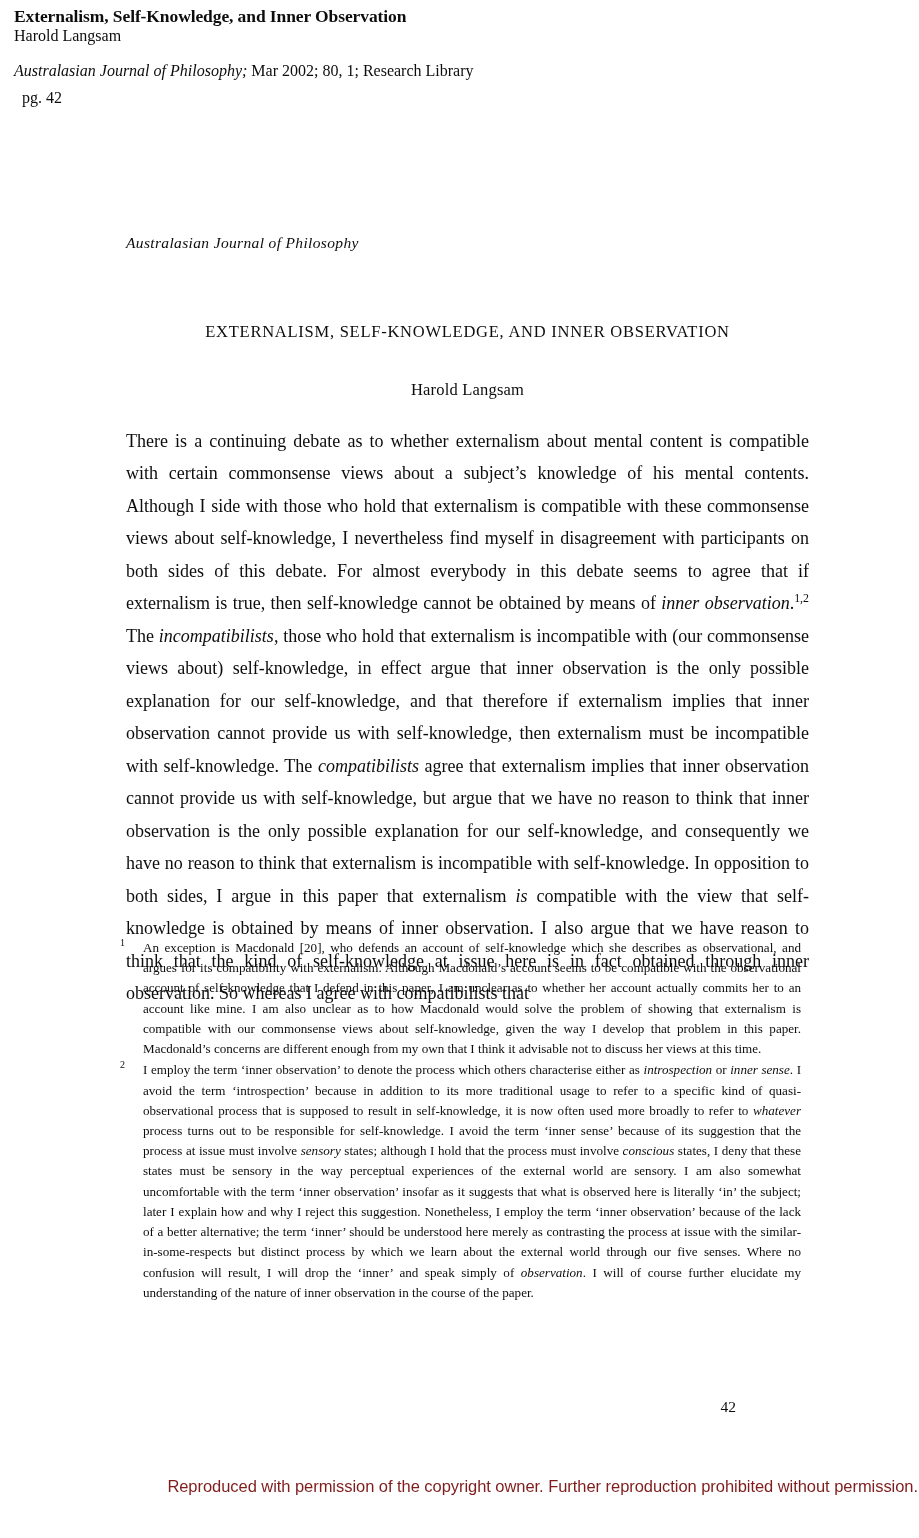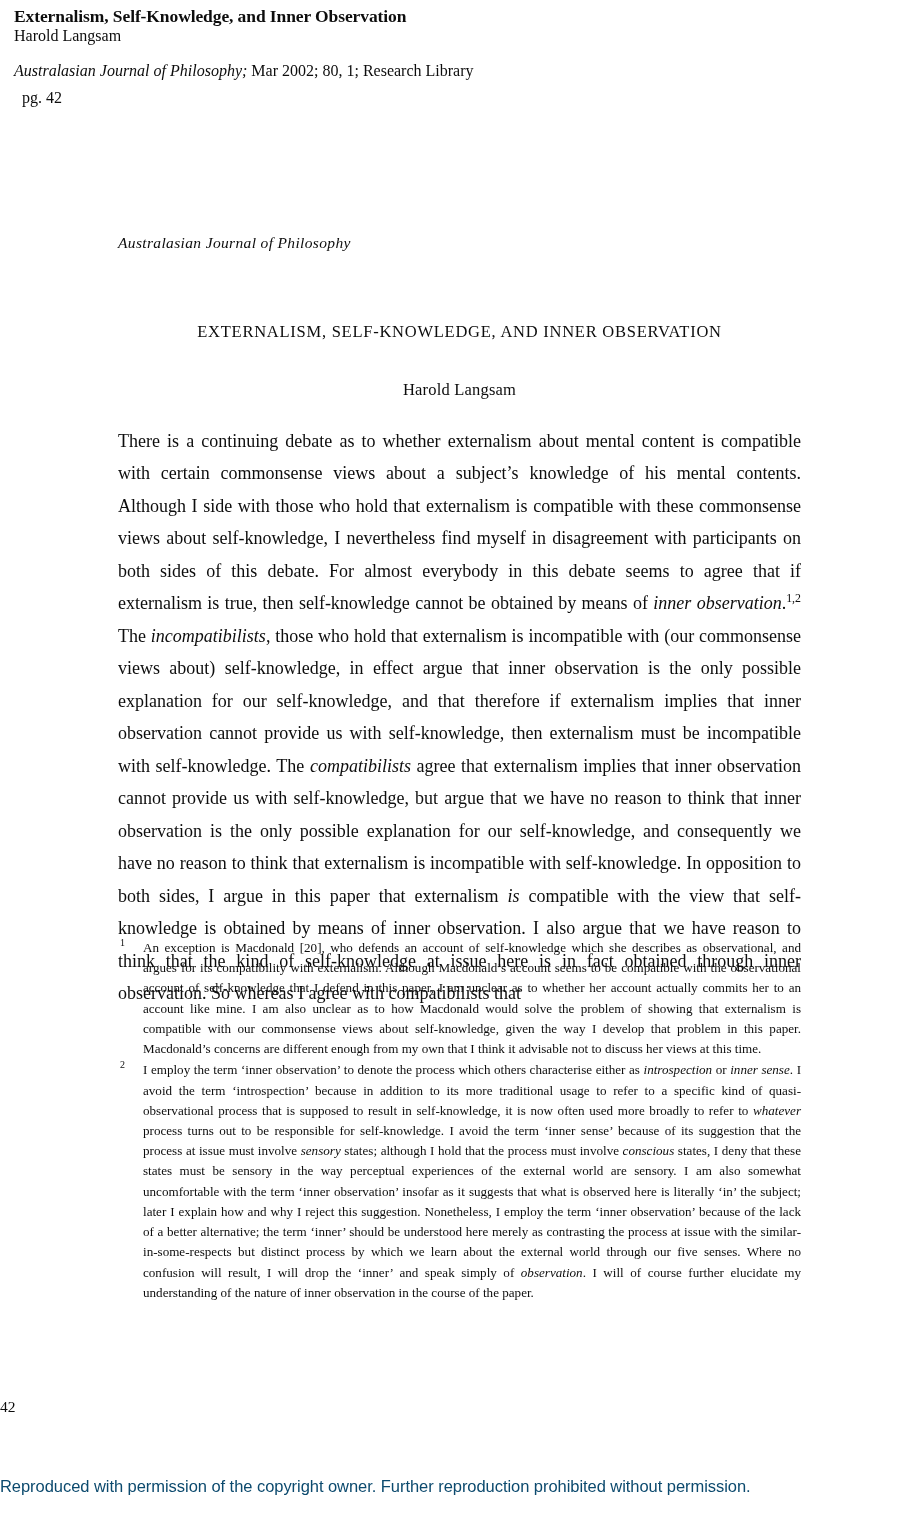--- a/index.html
+++ b/index.html
@@ -46,21 +46,21 @@
   }
   .pq-source .jname { font-style: italic; }
   .pq-page {
     font-size: 16px;
     margin: 8px;
   }
 
   
   .article {
     position: absolute;
-    left: 118px;
+    left: 126px;
     top: 232px;
     width: 683px;
   }
 
   .cite-block {
     font-size: 15.5px;
     line-height: 1.47;
     margin-bottom: 0;
   }
   .cite-journal {
@@ -124,34 +124,34 @@
     vertical-align: super;
   }
   .footnote i { font-style: italic; }
 
   
   .page-number {
     position: absolute;
     top: 1398px;
     left: 0;
     width: 736px;
-    text-align: left;
+    text-align: right;
     font-size: 15.5px;
   }
 
   
   .copyright {
     position: absolute;
     left: 0;
     top: 1477px;
     width: 918px;
-    text-align: left;
+    text-align: right;
     font-family: "Liberation Sans", "DejaVu Sans", sans-serif;
     font-size: 16.5px;
-    color: #0c4a6e;
+    color: #7f1d1d;
     letter-spacing: -0.05px;
   }
 </style>
 </head>
 <body>
 
 <div class="page">
 
   <div class="pq-header">
     <div class="pq-title">Externalism, Self-Knowledge, and Inner Observation</div>

